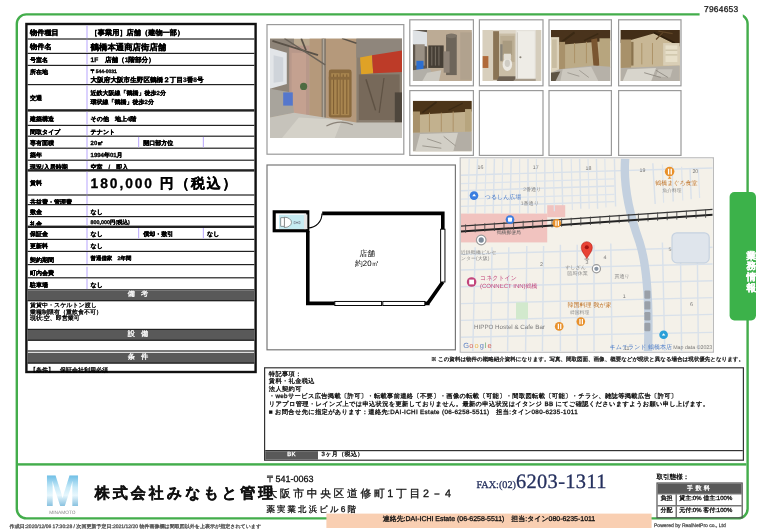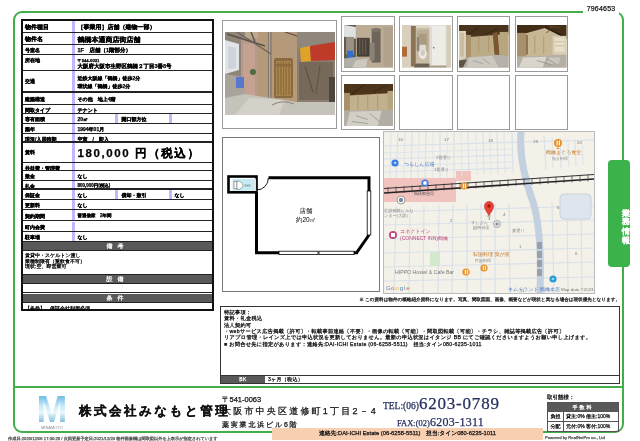--- a/index.html
+++ b/index.html
@@ -2,21 +2,21 @@
 <html><head><meta charset="utf-8">
 <style>
 *{margin:0;padding:0;box-sizing:border-box}
 html,body{width:640px;height:441px;background:#fff;font-family:"Liberation Sans",sans-serif;position:relative;overflow:hidden;-webkit-text-stroke:0.25px}
 .abs{position:absolute}
 .tbl{position:absolute;left:21px;top:19px;width:193px;height:292px;border:2px solid #111}
 .r{position:absolute;left:0;width:100%;border-bottom:1px solid #222;overflow:hidden}
 .r.t{border-bottom-width:2px}
 .r.last{border-bottom:none}
 .l{position:absolute;left:0;top:0;bottom:0;padding:2px 0 0 2px;width:48.5px;font-size:5px;color:#000;font-weight:bold}
-.v{position:absolute;left:48.5px;right:0;top:0;bottom:0;border-left:3px solid #c4b5fd;padding:2px 0 0 3px;font-size:5px;color:#000;font-weight:bold}
+.v{position:absolute;left:48.5px;right:0;top:0;bottom:0;border-left:1px solid #c4b5fd;padding:2px 0 0 3px;font-size:5px;color:#000;font-weight:bold}
 .bar{background:#595959;color:#fff;font-size:6px;text-align:center;letter-spacing:5px;line-height:9px}
 .pbox{position:absolute;border:1px solid #9a9a9a;background:#fff}
 .pbox svg{position:absolute}
 </style></head>
 <body>
 
 <div class="abs" style="left:13px;top:11px;width:611px;height:422px;border:2px solid #43ad4b;border-radius:9px"></div>
 
 <div class="abs" style="left:15px;top:386px;width:607px;height:2px;background:#43ad4b"></div>
 
@@ -527,22 +527,21 @@
 
 <div class="abs" style="left:79px;top:403px;font-size:12.5px;font-weight:bold;color:#111;letter-spacing:2.5px">株式会社みなもと管理</div>
 
 <div class="abs" style="left:222px;top:394.5px;color:#111">
 <div style="font-size:7.5px">〒541-0063</div>
 <div style="font-size:9px;margin-top:0.5px;letter-spacing:2.2px">大阪市中央区道修町1丁目2－4</div>
 <div style="font-size:7px;margin-top:1.5px;letter-spacing:1.8px">薬実業北浜ビル6階</div>
 </div>
 
 <div class="abs" style="left:383px;top:394px;width:130px;color:#25305e;font-family:'Liberation Serif',serif">
-<div><span style="font-size:9.5px">TEL:(06)</span><span style="font-size:17px;letter-spacing:0.8px">6203-0789</span></div>
-<div style="margin-left:14px;margin-top:-2px"><span style="font-size:8.5px">FAX:(02)</span><span style="font-size:12px;letter-spacing:0.3px">6203-1311</span></div>
+<div style="margin-left:14px;margin-top:-2px"><span style="font-size:8.5px">FAX:(02)</span><span style="font-size:17px;letter-spacing:0.3px">6203-1311</span></div>
 </div>
 
 <div class="abs" style="left:547px;top:394px;font-size:5.5px;color:#111">取引態様：</div>
 
 <div class="abs" style="left:547px;top:402px;width:72px;height:29.5px;border:1px solid #555;font-size:5px;color:#111">
 <div style="height:8px;background:#595959;color:#fff;text-align:center;line-height:8px;letter-spacing:2px">手数料</div>
 <div style="position:relative;height:10px;border-top:1px solid #555">
       <span style="position:absolute;left:0;top:0;width:16px;height:100%;border-right:1px solid #555;text-align:center;line-height:9px">負担</span>
       <span style="position:absolute;left:18px;line-height:9px">貸主:0% 借主:100%</span>
     </div>

